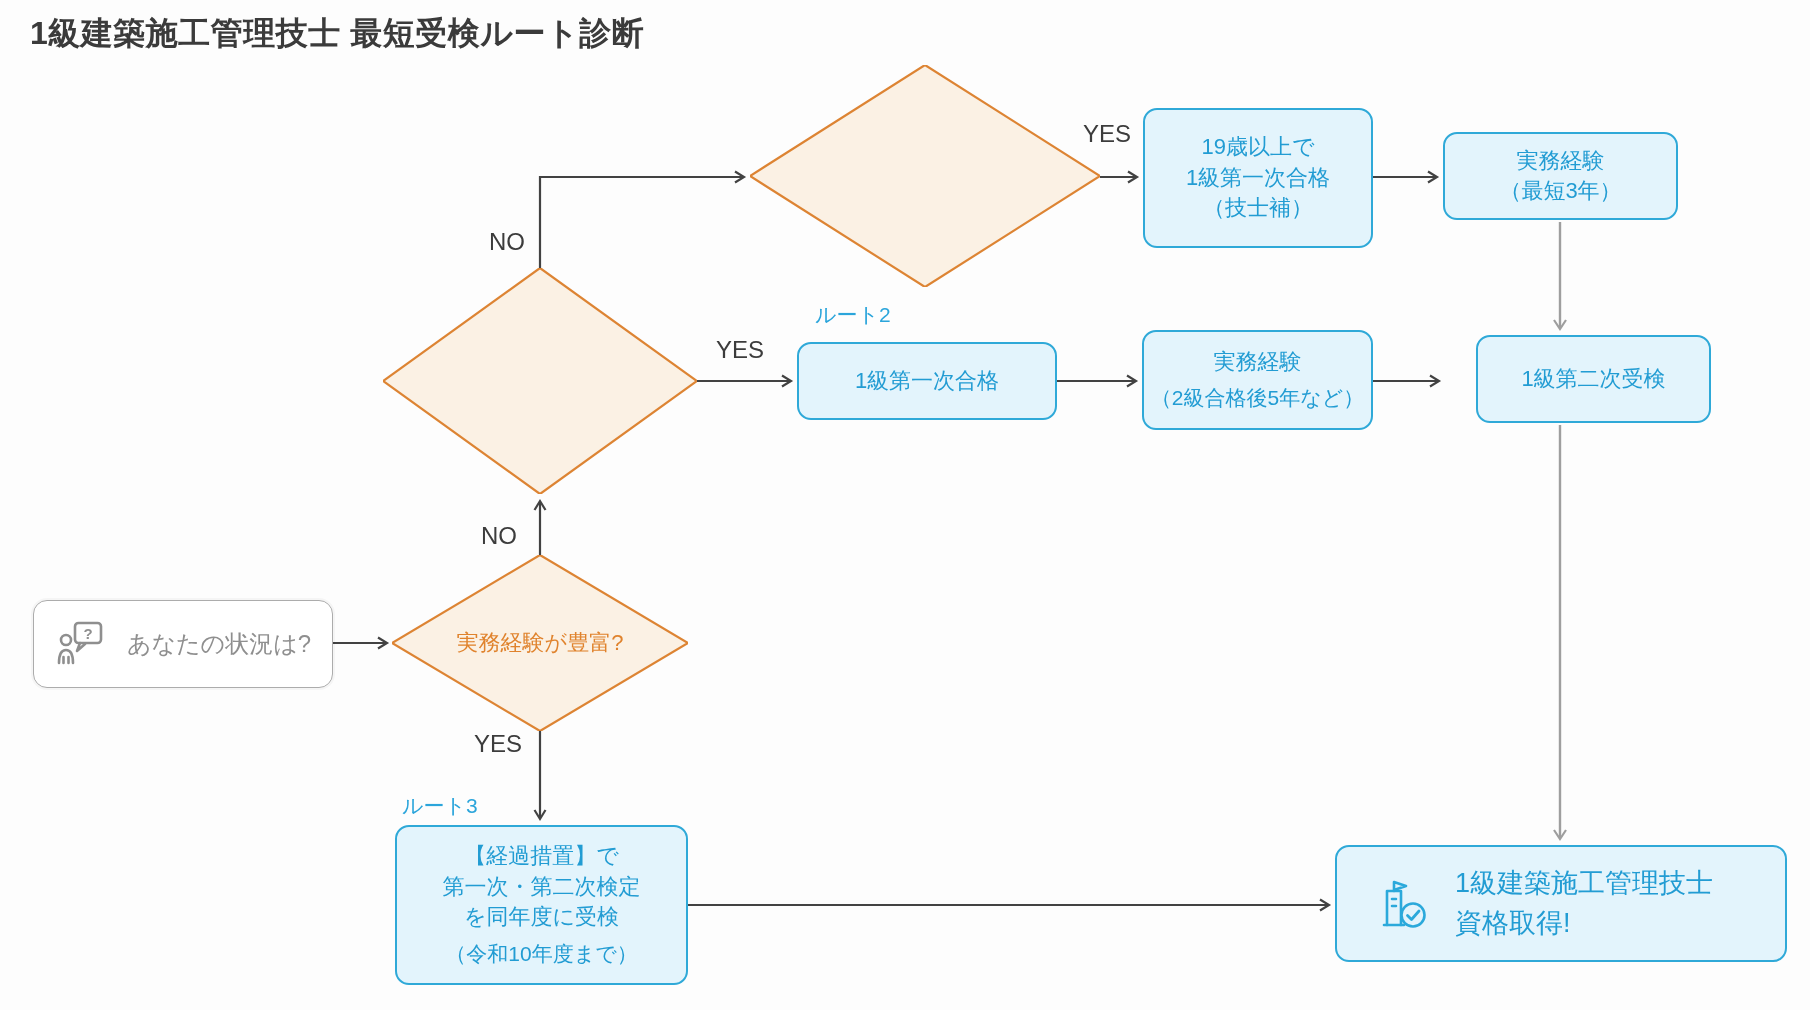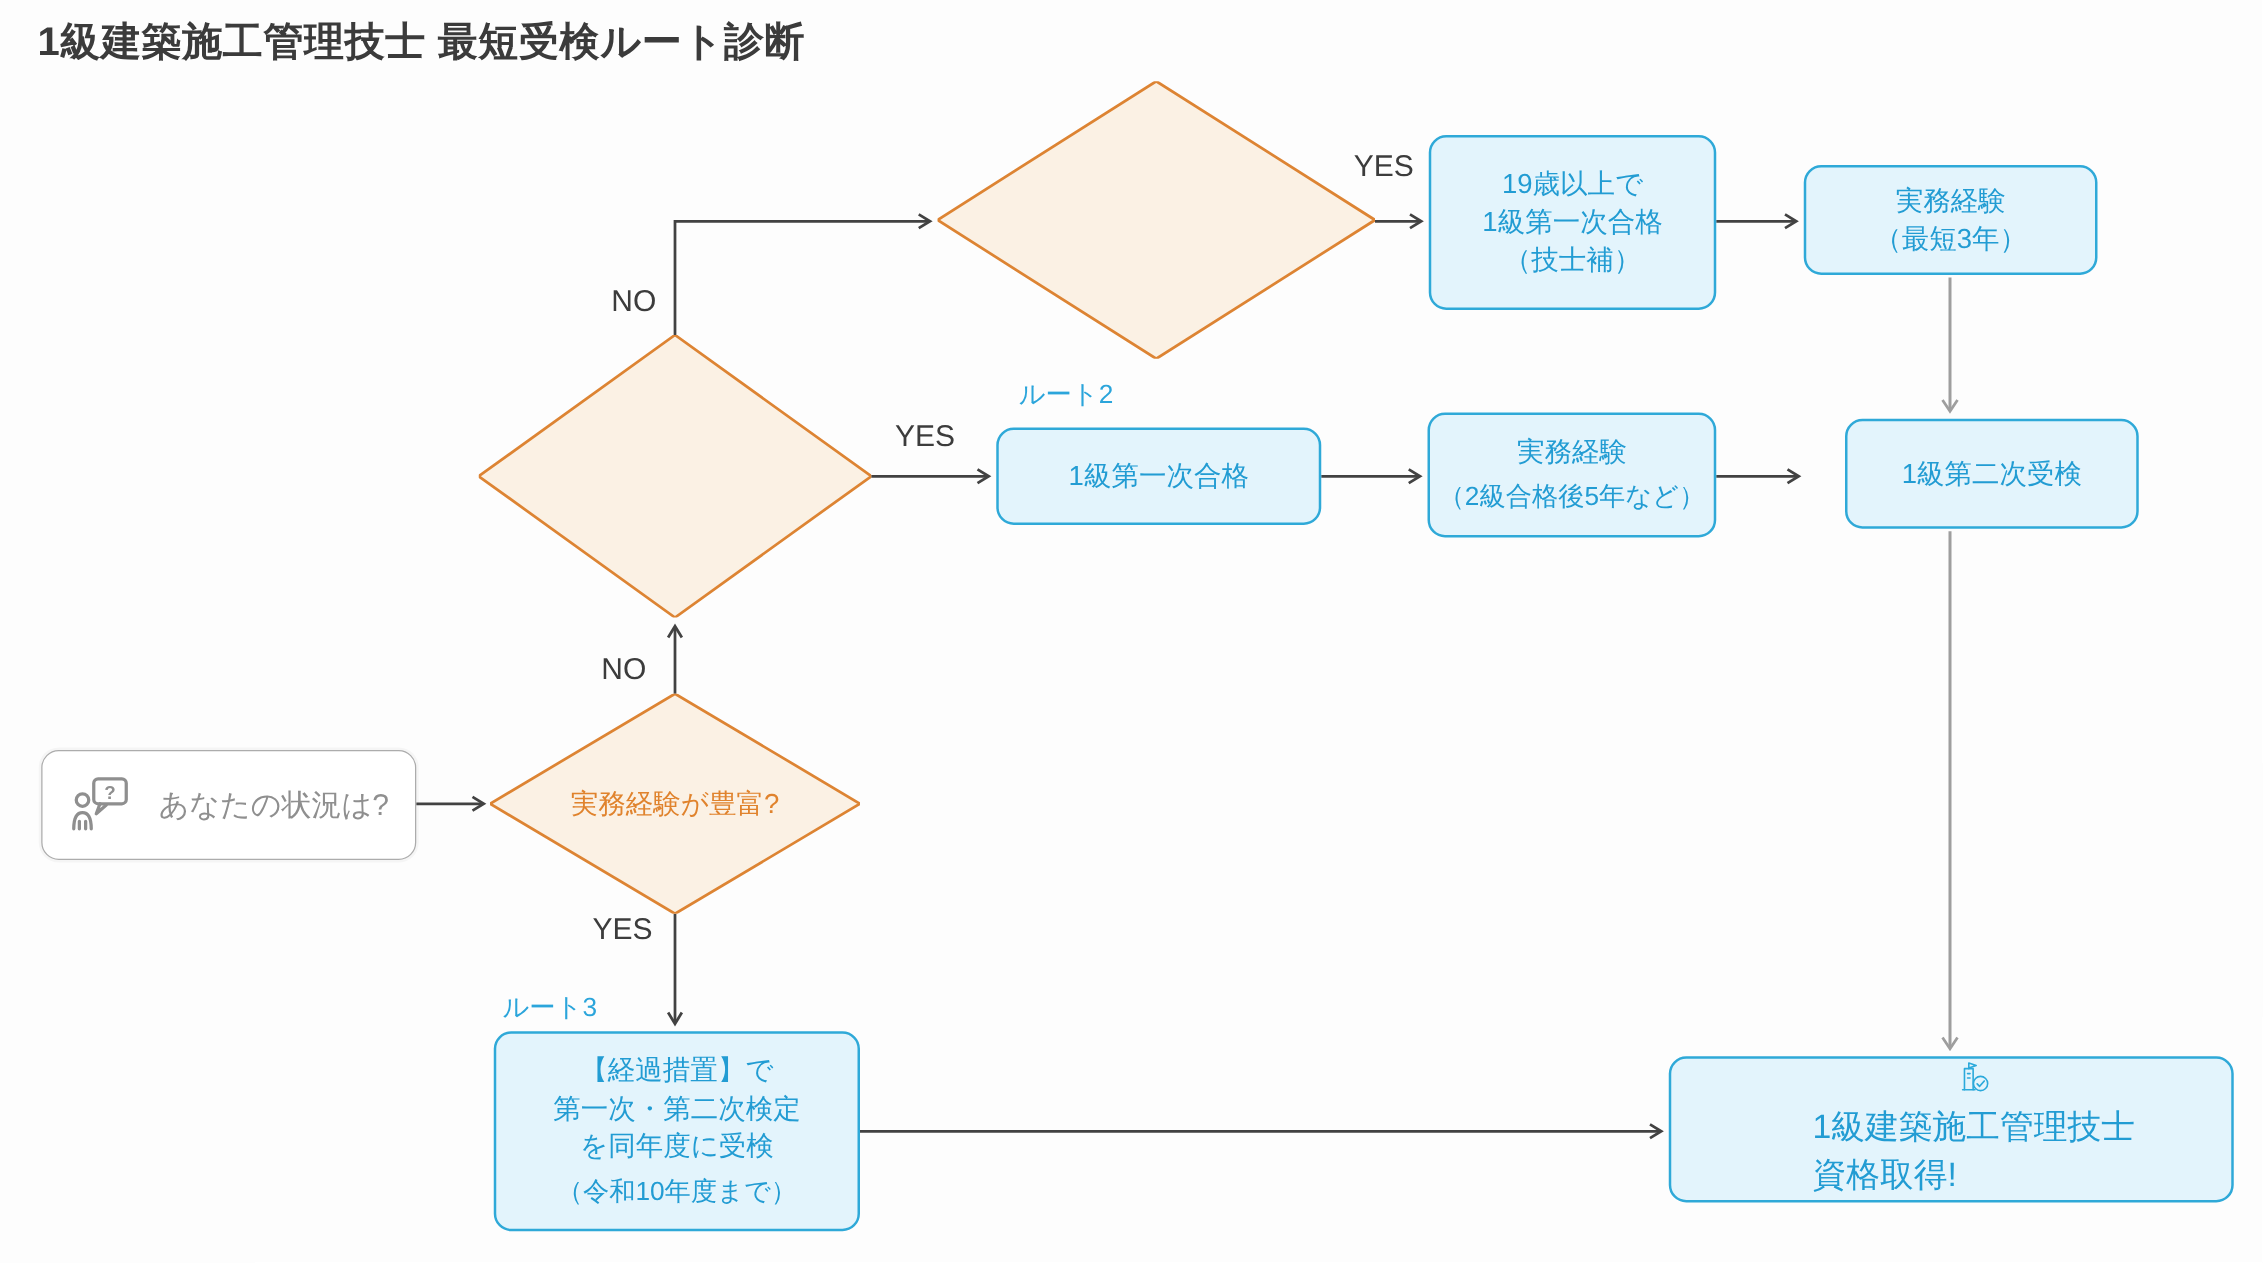--- a/index.html
+++ b/index.html
@@ -14,21 +14,21 @@
   .proc { background:var(--blue-fill,#E3F4FC); border:2.5px solid var(--blue-border,#2FA9D8); border-radius:14px; color:var(--blue-text,#229CD3); font-size:22px; line-height:1.38; }
 
   .diamond { color:var(--orange-text,#E0832D); font-size:22px; line-height:1.32; border:none; background:transparent; }
   .diamond > svg.shape { position:absolute; left:0; top:0; width:100%; height:100%; }
   .diamond .dtext { position:relative; z-index:1; }
 
   .note { font-size:21px; margin-top:7px; }
 
   .start { flex-direction:row; gap:16px; background:#FFFFFF; border:1.6px solid #ACACAC; border-radius:14px; color:#8F8F8F; font-size:24px; box-shadow:0 0 0 2px rgba(0,0,0,0.03); }
 
-  .goal { flex-direction:column; justify-content:flex-start; gap:6px; text-align:left; padding-left:36px; font-size:27px; line-height:1.45; }
+  .goal { flex-direction:row; justify-content:flex-start; gap:24px; text-align:left; padding-left:36px; font-size:27px; line-height:1.45; }
 
   .elabel { position:absolute; font-size:24px; font-weight:500; color:#3C3C3C; }
   .rlabel { position:absolute; font-size:21px; color:#2BA5DB; }
 </style>
 </head>
 <body>
 
 <div id="canvas">
 
   <div class="title">1級建築施工管理技士 最短受検ルート診断</div>

